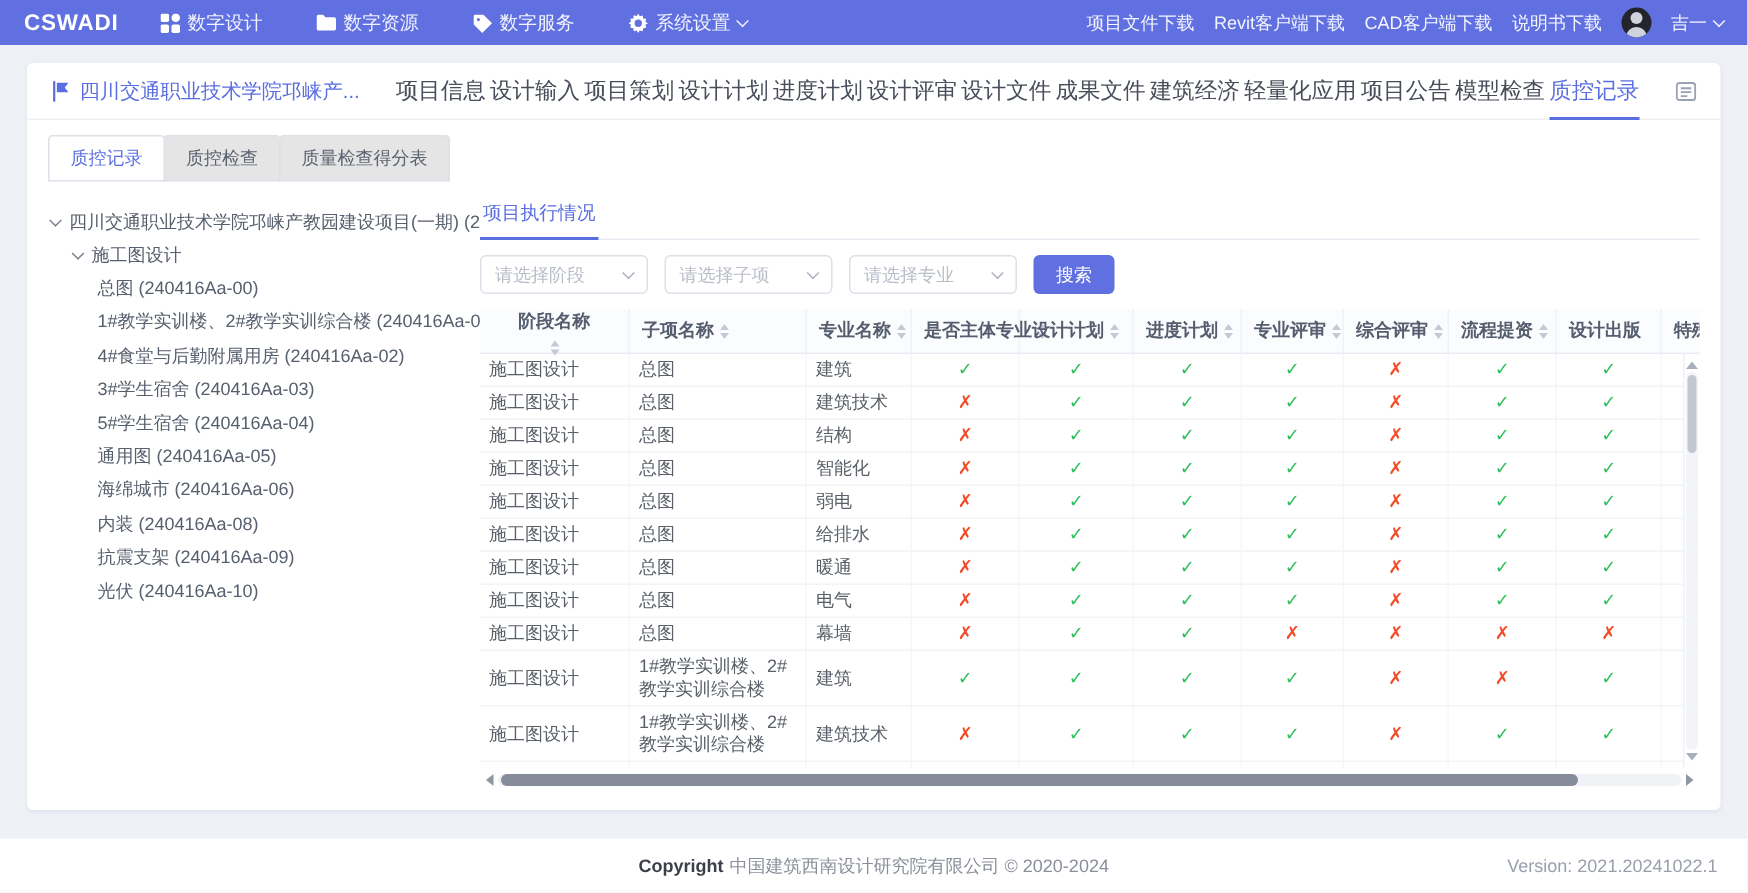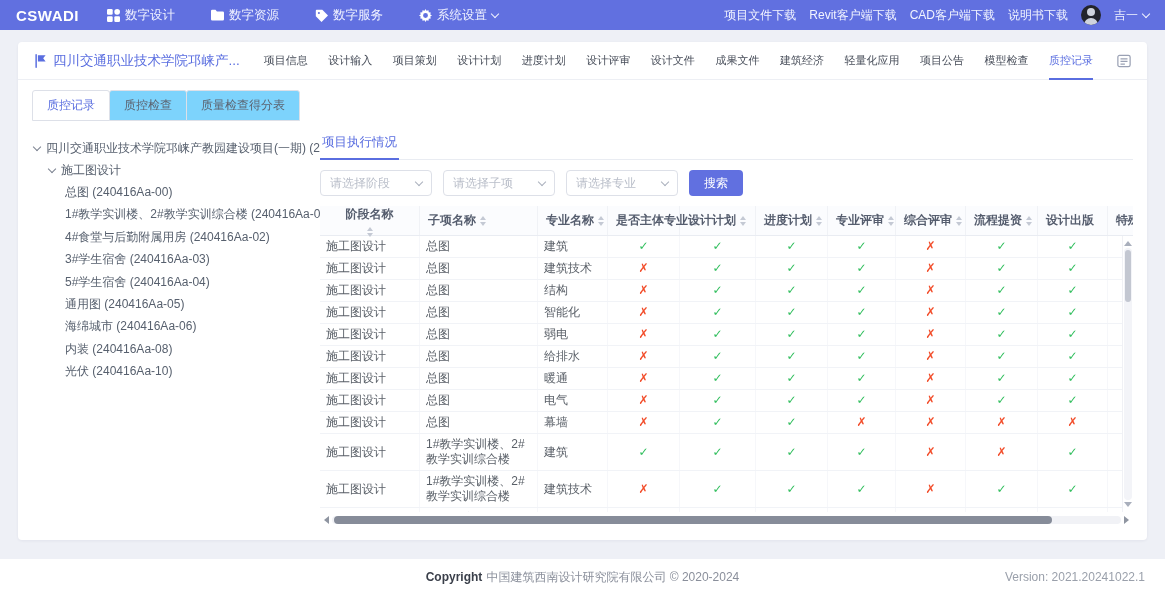--- a/index.html
+++ b/index.html
@@ -24,28 +24,28 @@
   .avatar{width:20px;height:20px;border-radius:50%;background:#23242c;position:relative;overflow:hidden;flex:0 0 auto;cursor:pointer;}
   .avatar::before{content:"";position:absolute;width:8px;height:8px;border-radius:50%;background:#cfd3de;left:6px;top:3px;}
   .avatar::after{content:"";position:absolute;width:14px;height:8px;border-radius:7px 7px 0 0;background:#cfd3de;left:3px;top:13px;}
   .user{display:flex;align-items:center;gap:5px;cursor:pointer;}
   
   .card{margin:12px 18px 0;background:#fff;border-radius:4px;box-shadow:0 1px 3px rgba(30,40,90,.06);flex:0 0 auto;}
   .card-header{display:flex;align-items:center;height:38px;padding:0 16px;border-bottom:1px solid #edeff4;}
   .project-title{display:flex;align-items:center;gap:6px;color:#5a6ee0;font-size:13.5px;
     white-space:nowrap;cursor:pointer;flex:0 0 auto;}
   .main-tabs{flex:1;display:flex;justify-content:space-between;margin:0 24px;align-self:stretch;align-items:stretch;}
-  .main-tab{font-size:11px;color:#474d59;cursor:pointer;white-space:nowrap;display:flex;align-items:center;position:relative;}
+  .main-tab{font-size:15px;color:#474d59;cursor:pointer;white-space:nowrap;display:flex;align-items:center;position:relative;}
   .main-tab.active{color:#5a6ee0;}
   .main-tab.active::after{content:"";position:absolute;left:0;right:0;bottom:-1px;height:2px;background:#5a6ee0;}
   .list-btn{display:flex;align-items:center;cursor:pointer;}
   .card-body{padding:8px 14px 14px;}
   
   .subtabs{display:flex;margin:2px 0 10px;}
-  .subtab{font-size:12px;color:#5c6370;background:#7dd3fc;border:1px solid #dde0e8;
+  .subtab{font-size:12px;color:#5c6370;background:#e5e5e5;border:1px solid #dde0e8;
     padding:6px 14px;cursor:pointer;border-radius:3px 3px 0 0;margin-right:-1px;white-space:nowrap;}
   .subtab.active{background:#fff;color:#5a6ee0;position:relative;}
   
   .body-row{display:flex;}
   .tree{width:288px;flex:0 0 auto;padding:6px 6px 0 2px;font-size:12px;color:#57606e;overflow:hidden;}
   .tree-row{display:flex;align-items:center;gap:6px;line-height:22px;white-space:nowrap;cursor:pointer;}
   .tree-row .chev{color:#7b8290;}
   .tree-row.branch{padding-left:15px;}
   .tree-row.leaf{padding-left:31px;line-height:22.4px;}
   .panel{flex:1;min-width:0;display:flex;flex-direction:column;}
@@ -220,20 +220,23 @@
           <div class="tree-row leaf">
             <span>通用图 (240416Aa-05)</span>
           </div>
           <div class="tree-row leaf">
             <span>海绵城市 (240416Aa-06)</span>
           </div>
           <div class="tree-row leaf">
             <span>内装 (240416Aa-08)</span>
           </div>
           <div class="tree-row leaf">
+            <span>抗震支架 (240416Aa-09)</span>
+          </div>
+          <div class="tree-row leaf">
             <span>光伏 (240416Aa-10)</span>
           </div>
         </aside>
 
       <section class="panel">
         <div class="panel-tabbar">
           <span class="panel-tab">项目执行情况</span>
         </div>
 
         <div class="filters">

